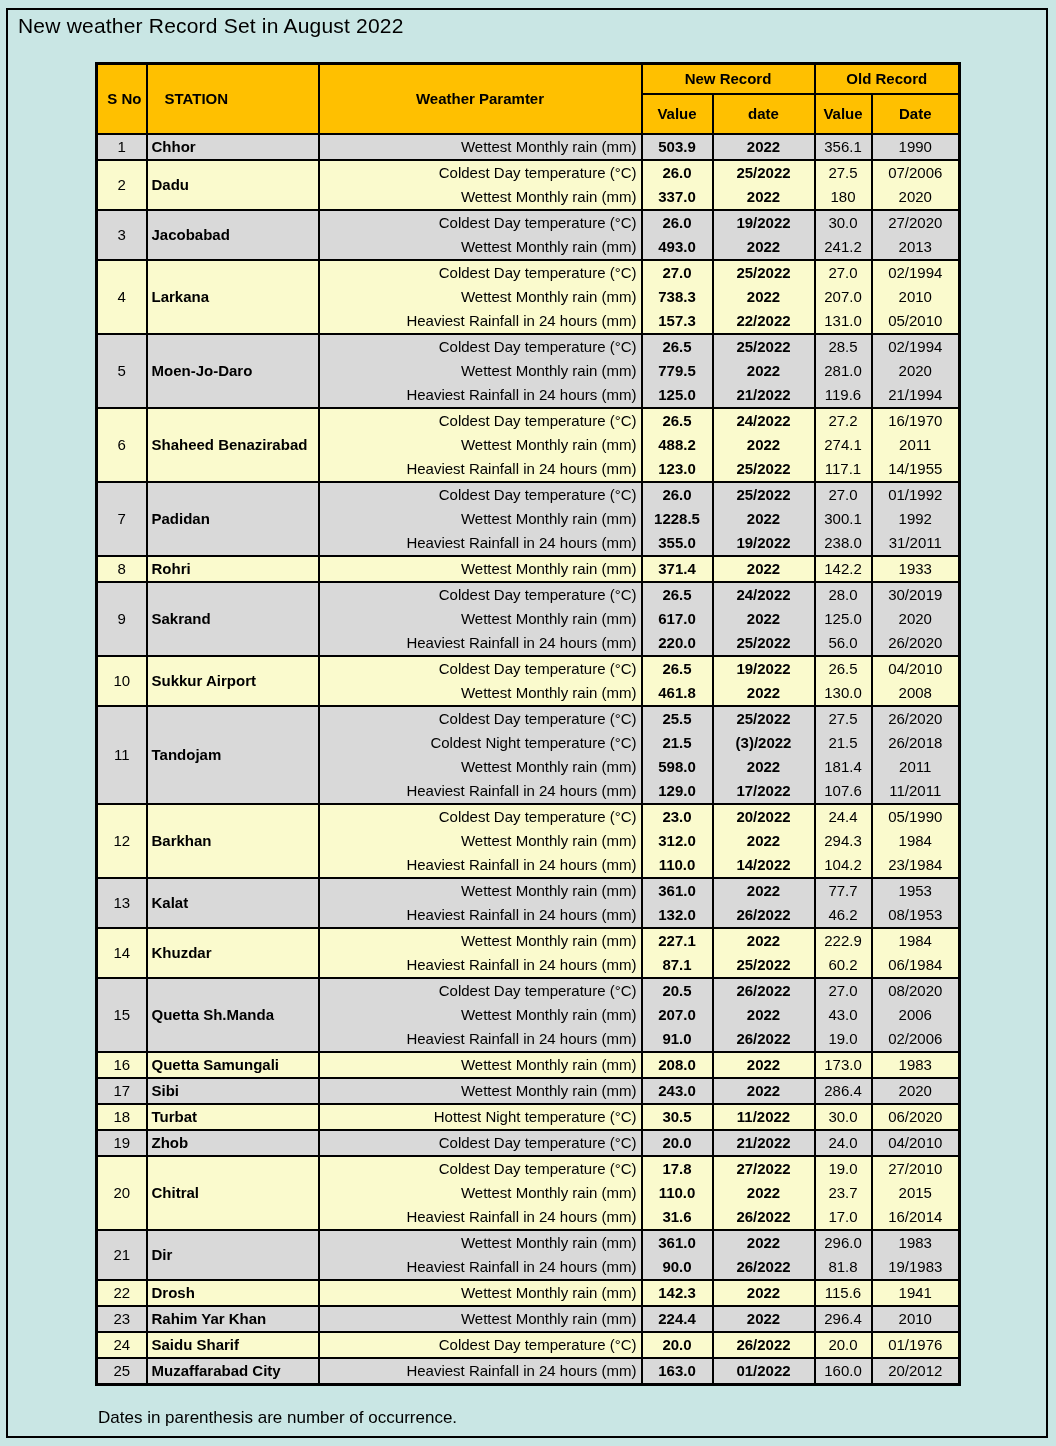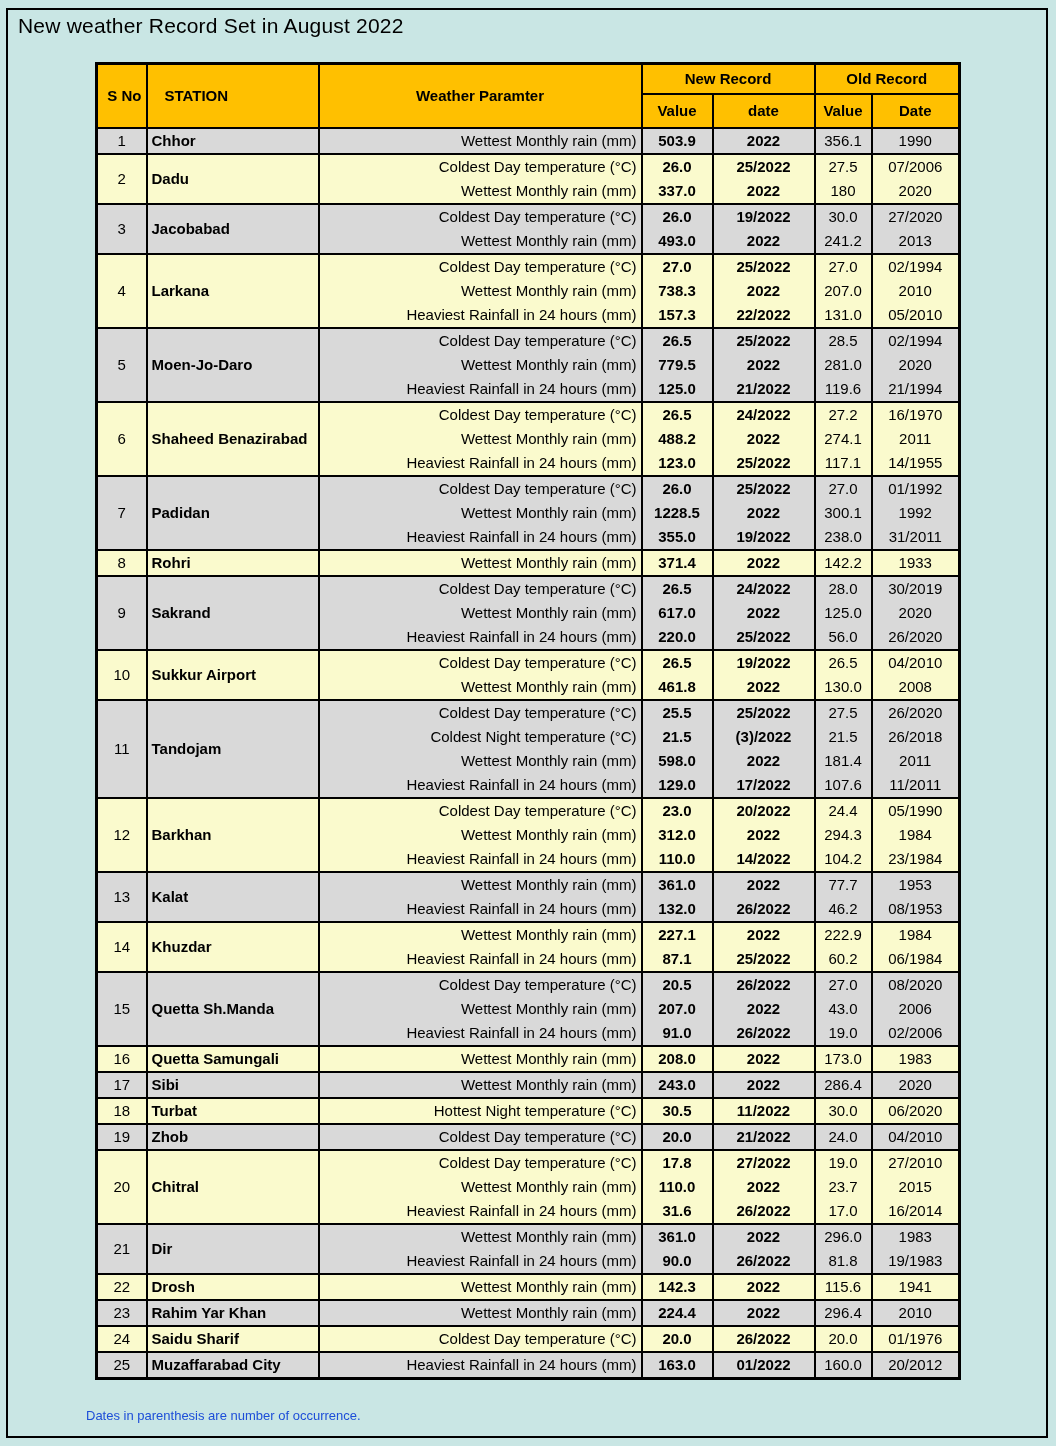--- a/index.html
+++ b/index.html
@@ -4,28 +4,28 @@
 <style>
   :root{
     --bg:#C9E6E4; --hdr:#FFC000; --gray:#D9D9D9; --yellow:#FAFACD; --bd:#000000;
   }
   *{box-sizing:border-box;}
   body{margin:0;background:var(--bg);}
   .page{position:relative;width:1056px;height:1446px;background:var(--bg);
         font-family:"Liberation Sans", sans-serif;color:#000;overflow:hidden;}
   .frame{position:absolute;top:8px;left:6px;right:8px;bottom:8px;border:2px solid var(--bd);pointer-events:none;}
   .title{position:absolute;top:14px;left:18px;font-size:21px;font-weight:normal;letter-spacing:0.2px;}
-  .footnote{position:absolute;top:1408px;left:86px;font-size:13px;color:#1d4ed8;}
+  .footnote{position:absolute;top:1408px;left:98px;font-size:17px;color:#000000;}
   table.records{position:absolute;left:95px;top:62px;border-collapse:collapse;table-layout:fixed;
         font-size:15px;border:3px solid var(--bd);}
   col.c-sno{width:50px;} col.c-station{width:172px;} col.c-param{width:323px;}
   col.c-nv{width:71px;} col.c-nd{width:102px;} col.c-ov{width:57px;} col.c-od{width:88px;}
   th{background:var(--hdr);border:2px solid var(--bd);font-weight:bold;font-size:15px;padding:2px 4px;}
   th.h-sno{text-align:right;height:30px;} th.h-station{text-align:left;padding-left:17px;}
-  tr.hrow1 th{height:30px;} tr.hrow2 th{height:34px;}
+  tr.hrow1 th{height:30px;} tr.hrow2 th{height:40px;}
   td{border-left:2px solid var(--bd);border-right:2px solid var(--bd);
      border-top:none;border-bottom:none;padding:0 4px;line-height:24px;height:24px;
      overflow:hidden;white-space:nowrap;}
   tr.group-start td{border-top:2px solid var(--bd);}
   td.sno{text-align:center;}
   td.station{font-weight:bold;text-align:left;white-space:normal;line-height:19px;margin-left:44px;}
   td.param{text-align:right;padding-left:8px;}
   td.nv,td.nd{font-weight:bold;text-align:center;}
   td.ov,td.od{text-align:center;}
   tr.shade-gray td{background:var(--gray);}

